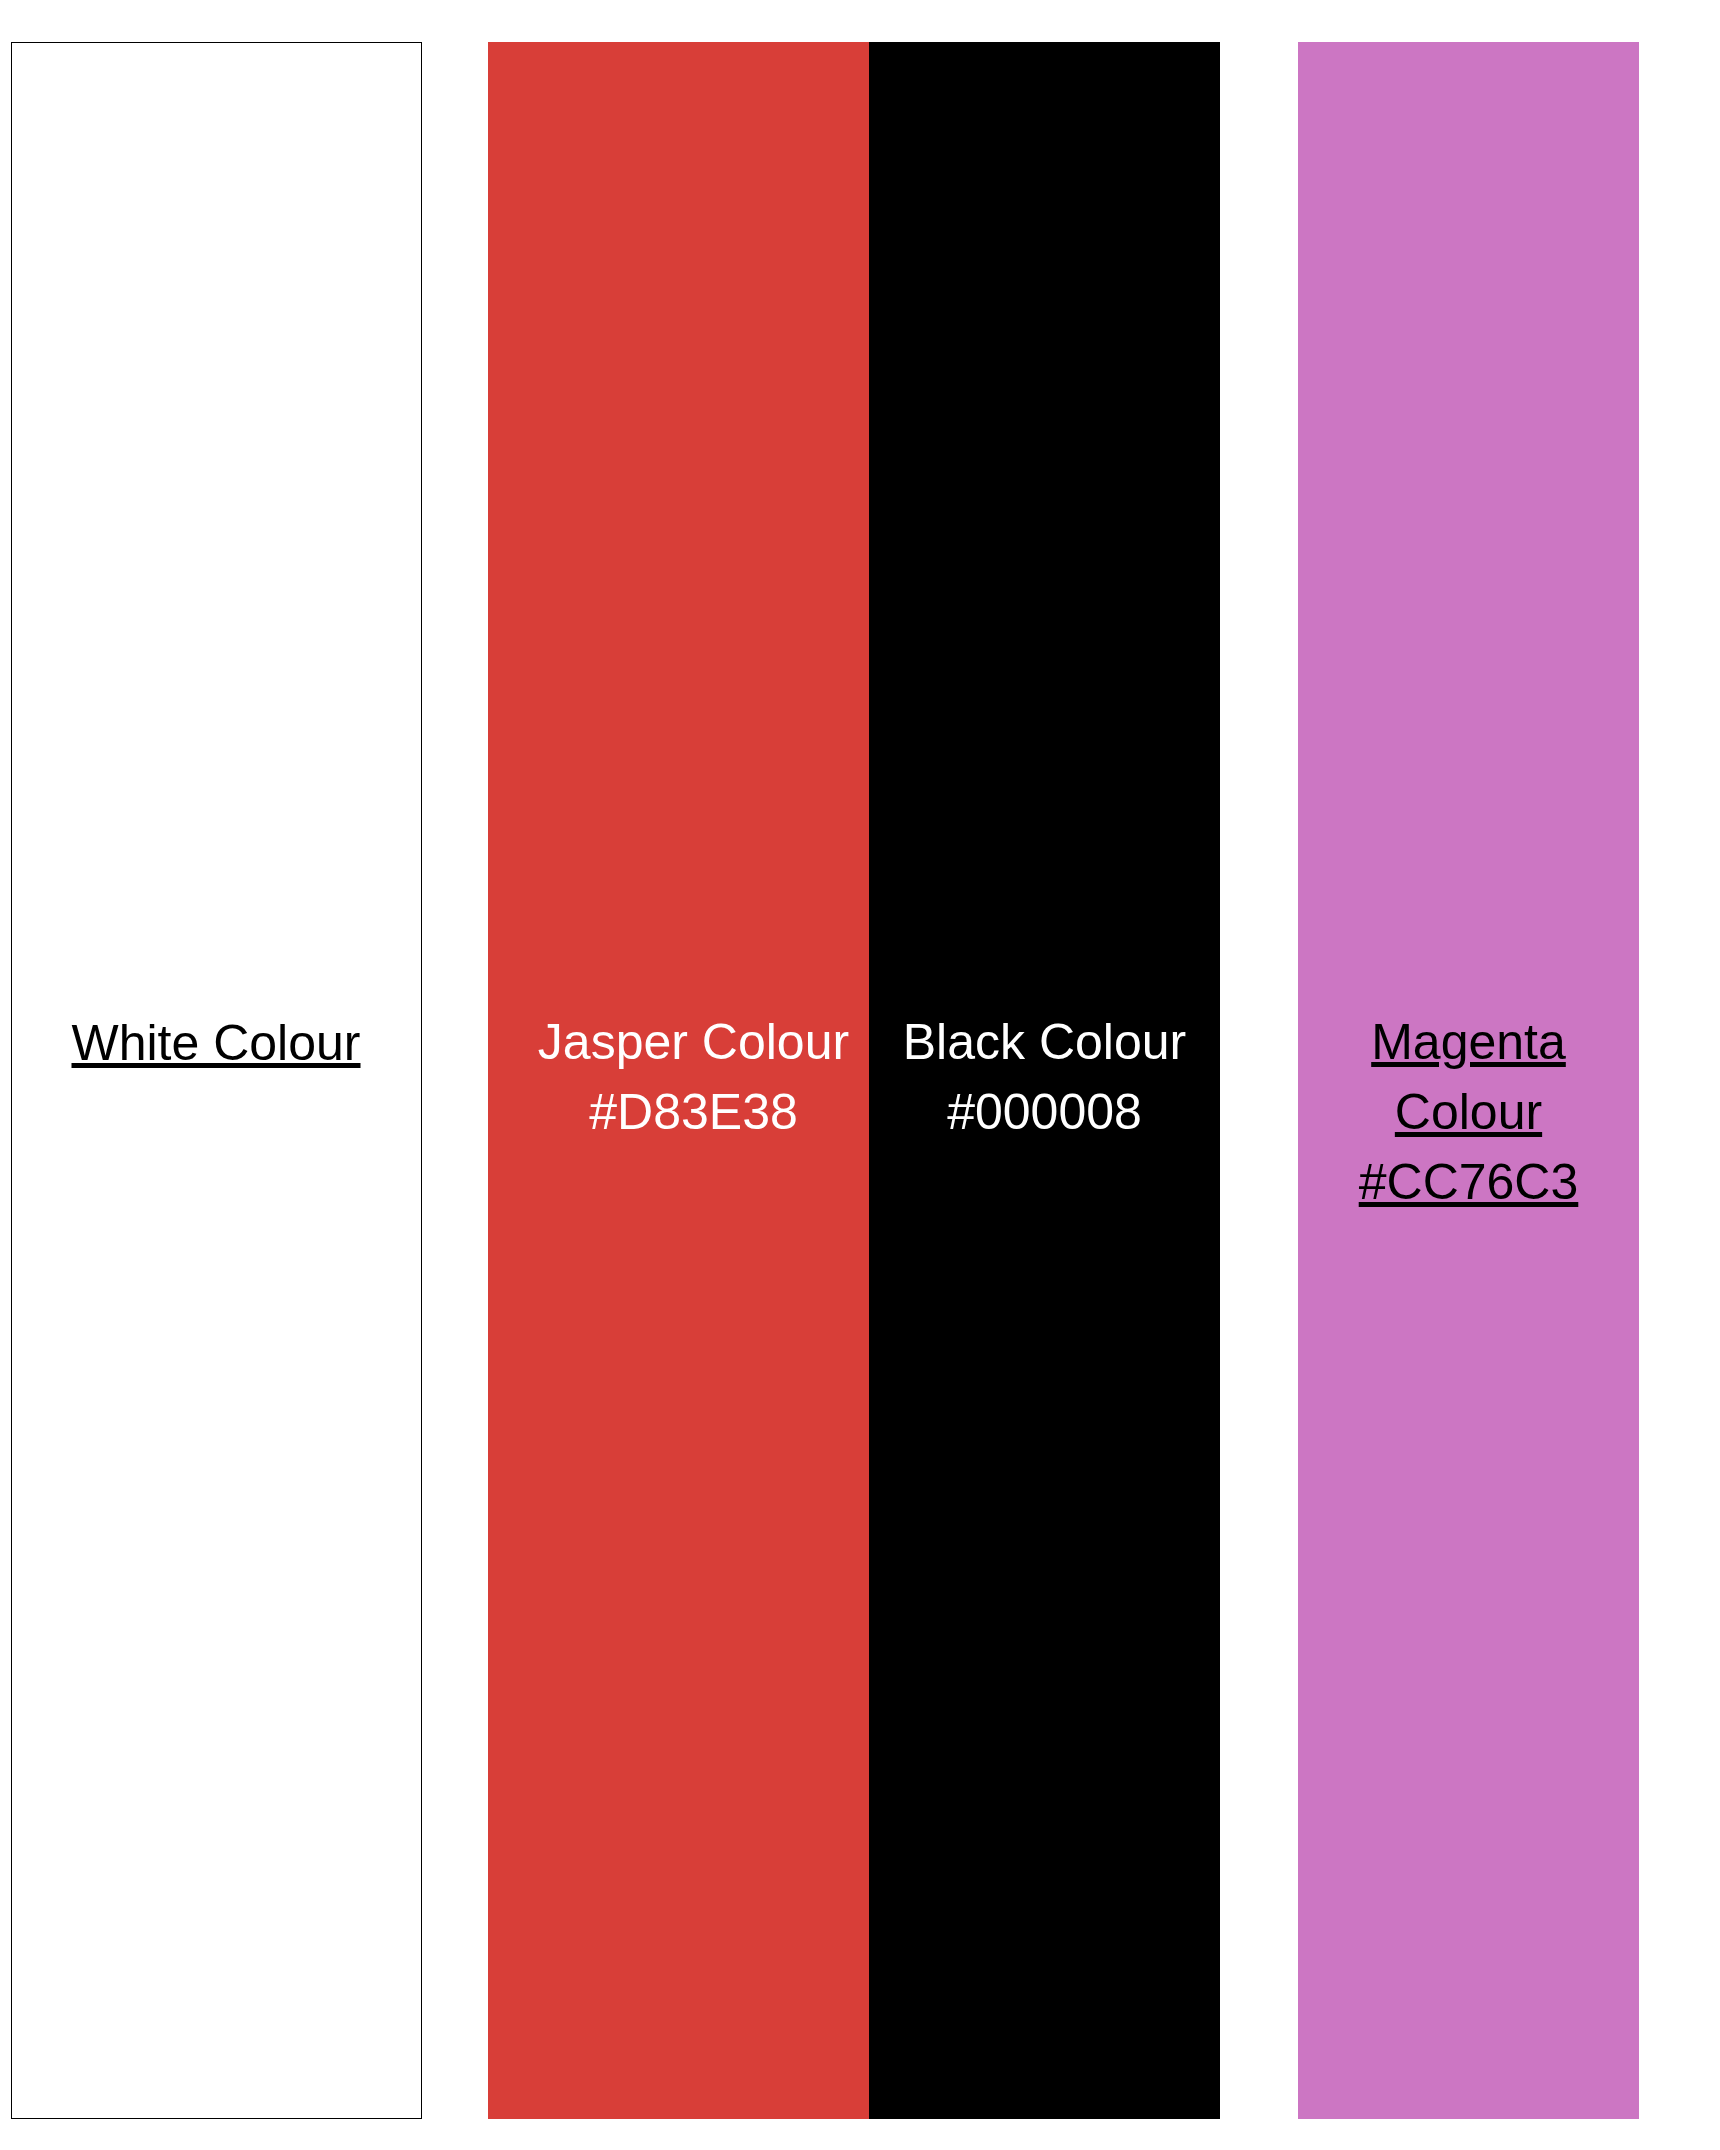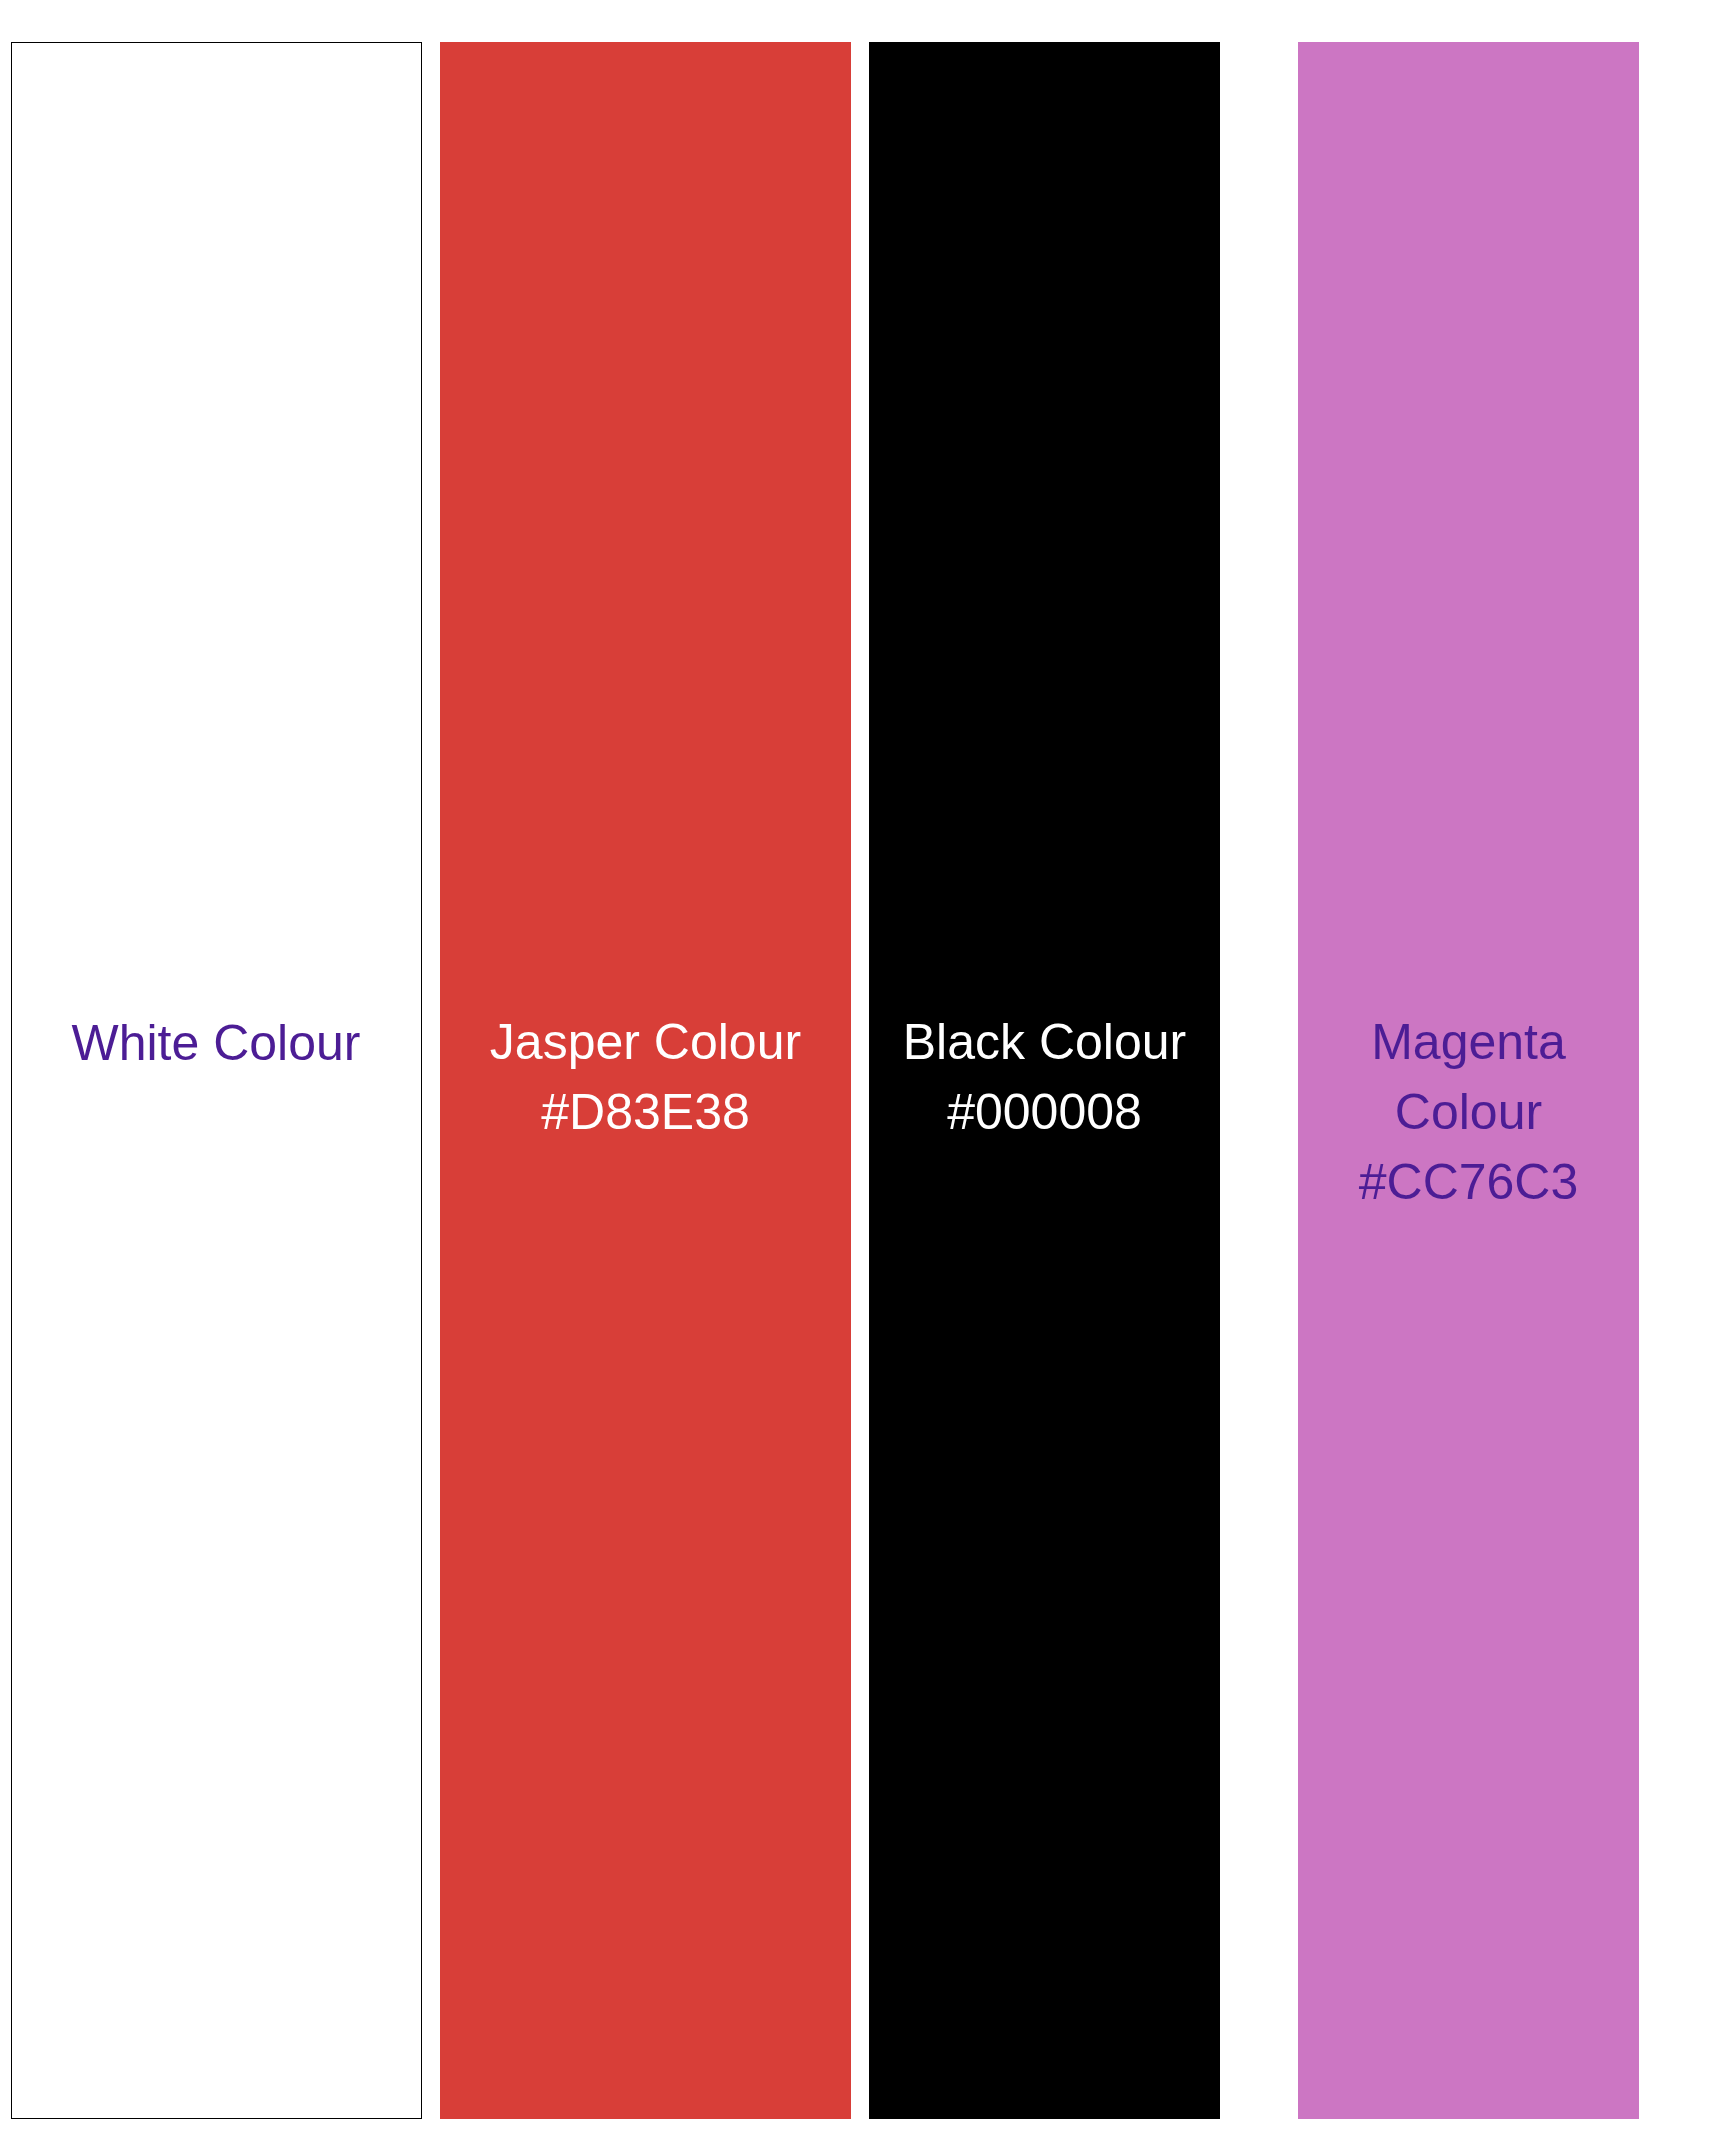--- a/index.html
+++ b/index.html
@@ -59,35 +59,35 @@
     padding: 0 8.6px;
     box-sizing: border-box;
     word-wrap: break-word;
   }
 
   .caption-line {
     display: block;
   }
 
   
-  .text-dark  { color: #4c1d95; }
+  .text-dark  { color: #000000; text-decoration: underline; }
   .text-light { color: #FFFFFF; }
 </style>
 </head>
 <body>
 
 <div id="palette-page">
 
   <div class="swatch swatch-col-0 outlined" style="background-color: rgb(255, 255, 255);">
     <div class="swatch-caption text-dark">
       <span class="caption-line">White Colour</span>
     </div>
   </div>
 
-  <div class="swatch swatch-col-1" style="background-color: rgb(216, 62, 56);">
+  <div class="swatch swatch-col-1" style="background-color: rgb(216, 62, 56); margin-left: 48px;">
     <div class="swatch-caption text-light">
       <span class="caption-line">Jasper Colour</span>
       <span class="caption-line">#D83E38</span>
     </div>
   </div>
 
   <div class="swatch swatch-col-2" style="background-color: rgb(0, 0, 0);">
     <div class="swatch-caption text-light">
       <span class="caption-line">Black Colour</span>
       <span class="caption-line">#000008</span>

